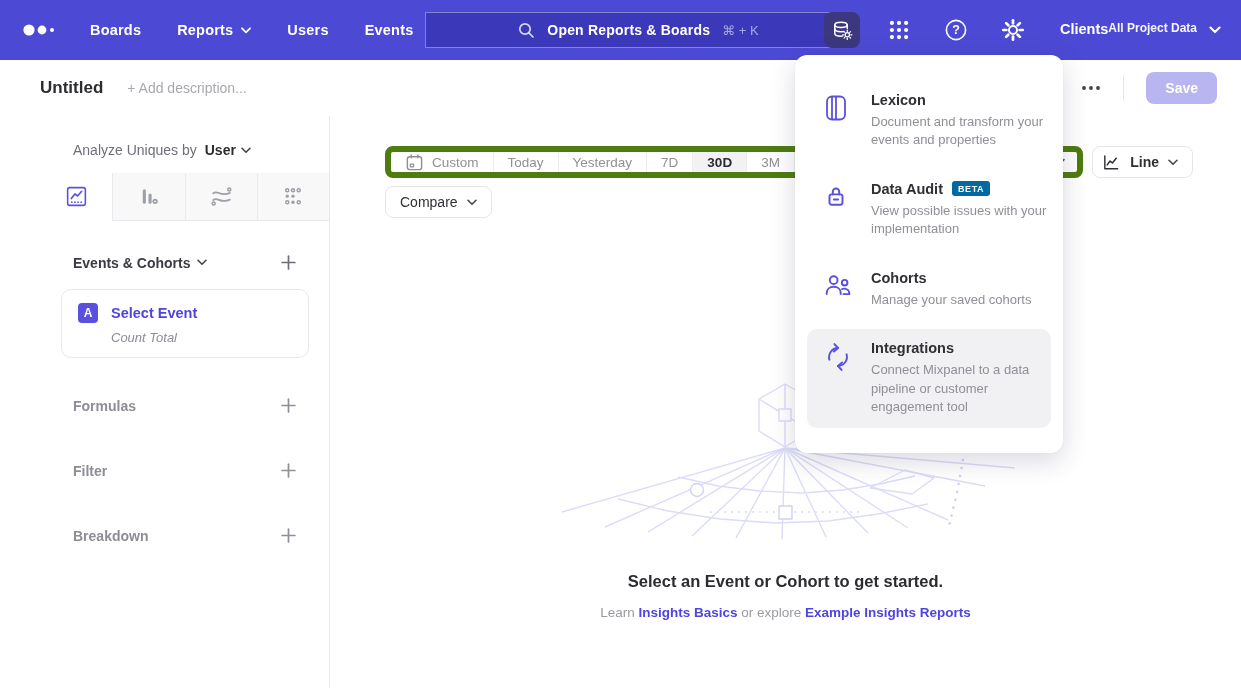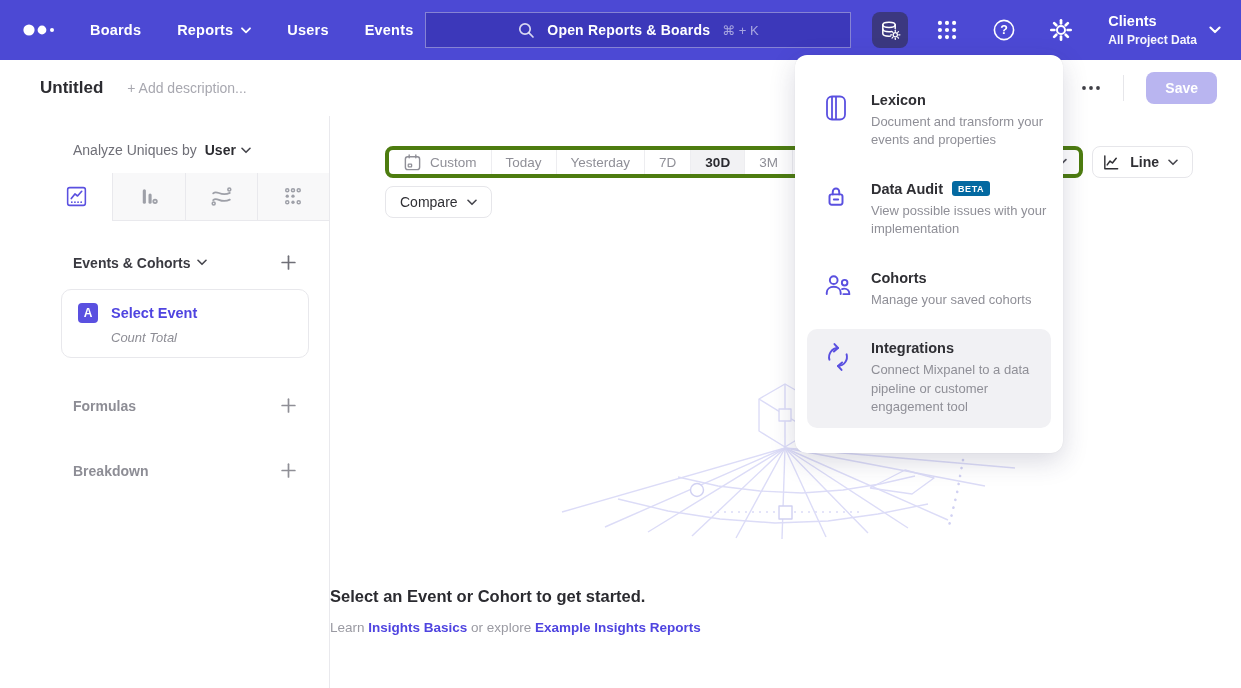--- a/index.html
+++ b/index.html
@@ -16,21 +16,21 @@
     display:flex; align-items:center; gap:8px; cursor:pointer; letter-spacing:.2px; }
   .searchbar { position:absolute; left:425px; top:12px; width:426px; height:36px;
     background:rgba(20,16,120,.28); border:1px solid rgba(255,255,255,.38); border-radius:0;
     display:flex; align-items:center; justify-content:center; gap:12px; color:#fff; }
   .searchbar .ph { font-size:14px; font-weight:700; letter-spacing:.2px; }
   .searchbar .kbd { font-size:13px; color:rgba(255,255,255,.55); font-weight:400; }
   .nav-right { position:absolute; right:20px; top:0; height:60px; display:flex; align-items:center; gap:21px; }
   .icon-btn { width:36px; height:36px; border-radius:8px; display:flex; align-items:center;
     justify-content:center; cursor:pointer; }
   .icon-btn.active { background:#3b3880; }
-  .account { display:flex; flex-direction:column; line-height:1.35; color:#fff; margin-left:8px; cursor:pointer; }
+  .account { display:flex; flex-direction:row; line-height:1.35; color:#fff; margin-left:8px; cursor:pointer; }
   .account .org { font-size:14.5px; font-weight:700; }
   .account .proj { font-size:12px; font-weight:700; opacity:.95; }
   .acct-chip { display:flex; align-items:center; gap:12px; cursor:pointer; }
 
   
   .report-bar { position:absolute; left:0; top:60px; width:100%; height:56px; background:#fff;
     display:flex; align-items:center; }
   .report-title { margin-left:40px; font-size:17px; font-weight:700; color:#2c2c31; cursor:text; }
   .report-desc { margin-left:24px; font-size:14px; color:#a8a8b0; cursor:text; }
   .report-actions { margin-left:auto; margin-right:24px; display:flex; align-items:center; gap:22px; }
@@ -59,36 +59,36 @@
   .ec-badge { width:20px; height:20px; border-radius:4px; background:#5a50e0; color:#fff;
     font-size:12px; font-weight:700; display:flex; align-items:center; justify-content:center; }
   .ec-title { color:#4f44e0; font-size:14.5px; font-weight:700; }
   .ec-sub { margin:7px 0 0 33px; color:#8d8d95; font-size:13px;font-style:italic; }
   .side-row.formulas { margin-top:39px; }
   .side-row.gap { margin-top:48px; }
 
   
   .main { position:absolute; left:330px; top:116px; right:0; bottom:0; overflow:hidden; background:#fff; }
   .date-control { position:absolute; left:55px; top:30px; width:698px; height:32px;
-    border:4px solid #4d7c0f; border-radius:8px; display:flex; overflow:hidden; background:#fff; }
+    border:6px solid #4d7c0f; border-radius:8px; display:flex; overflow:hidden; background:#fff; }
   .seg { display:flex; align-items:center; padding:0 14px; font-size:13.5px; color:#8f8f97;
     border-left:1px solid #ededf0; cursor:pointer; gap:8px; white-space:nowrap; }
   .seg:first-child { border-left:none; }
   .seg.selected { background:#f2f2f4; color:#2b2b30; font-weight:700; }
   .seg.spacer { flex:1; border-left:none; cursor:default; }
   .seg.endcap { width:36px; justify-content:center; padding:0; }
   .pill-btn { height:32px; border:1px solid #e6e6ea; border-radius:8px; background:#fff;
     display:flex; align-items:center; gap:9px; padding:0 14px; font-size:14px; color:#2f2f34;
     font-weight:500; cursor:pointer; }
   .compare-btn { position:absolute; left:55px; top:70px; }
   .line-btn { position:absolute; top:30px; right:48px; font-weight:600;padding-left:8px; }
 
   .wireframe { position:absolute; left:230px; top:244px; }
 
-  .empty { position:absolute; left:0; right:0; top:471px; }
+  .empty { position:absolute; left:0; right:0; top:456px; text-align:center; }
   .empty-title { font-size:16.5px; font-weight:700; color:#2b2b30; }
   .empty-sub { margin-top:14px; font-size:13.5px; color:#9a9aa2; }
   .empty-sub a { color:#4f44e0; font-weight:700; text-decoration:none; cursor:pointer; }
 
   
   .menu-panel { position:absolute; left:795px; top:55px; width:268px; z-index:60;
     background:#fff; border-radius:12px; padding:26px 0 16px;
     box-shadow:0 8px 26px rgba(45,45,90,.18), 0 0 1px rgba(0,0,0,.12); }
   .menu-item { display:flex; gap:18px; padding:11px 16px; margin:0 12px 9px; cursor:pointer; }
   .menu-item.hovered { background:#f1f1f4; border-radius:10px; }
@@ -299,20 +299,29 @@
     <div class="event-card">
       <div class="ec-top">
         <span class="ec-badge">A</span>
         <span class="ec-title">Select Event</span>
       </div>
       <div class="ec-sub">Count Total</div>
     </div>
 
     <div class="side-row formulas">
       <span class="side-head dim">Formulas</span>
+      <span class="plus-btn">
+        <svg width="17" height="17" viewBox="0 0 16 16">
+            <line x1="8" y1="2" x2="8" y2="14" stroke="#8f8f96" stroke-width="1.6" stroke-linecap="round"></line>
+            <line x1="2" y1="8" x2="14" y2="8" stroke="#8f8f96" stroke-width="1.6" stroke-linecap="round"></line>
+          </svg>
+      </span>
+    </div>
+    <div class="side-row gap">
+      <span class="side-head dim">Filter</span>
       <span class="plus-btn">
         <svg width="17" height="17" viewBox="0 0 16 16">
             <line x1="8" y1="2" x2="8" y2="14" stroke="#8f8f96" stroke-width="1.6" stroke-linecap="round"></line>
             <line x1="2" y1="8" x2="14" y2="8" stroke="#8f8f96" stroke-width="1.6" stroke-linecap="round"></line>
           </svg>
       </span>
     </div>
     <div class="side-row gap">
       <span class="side-head dim">Breakdown</span>
       <span class="plus-btn">

